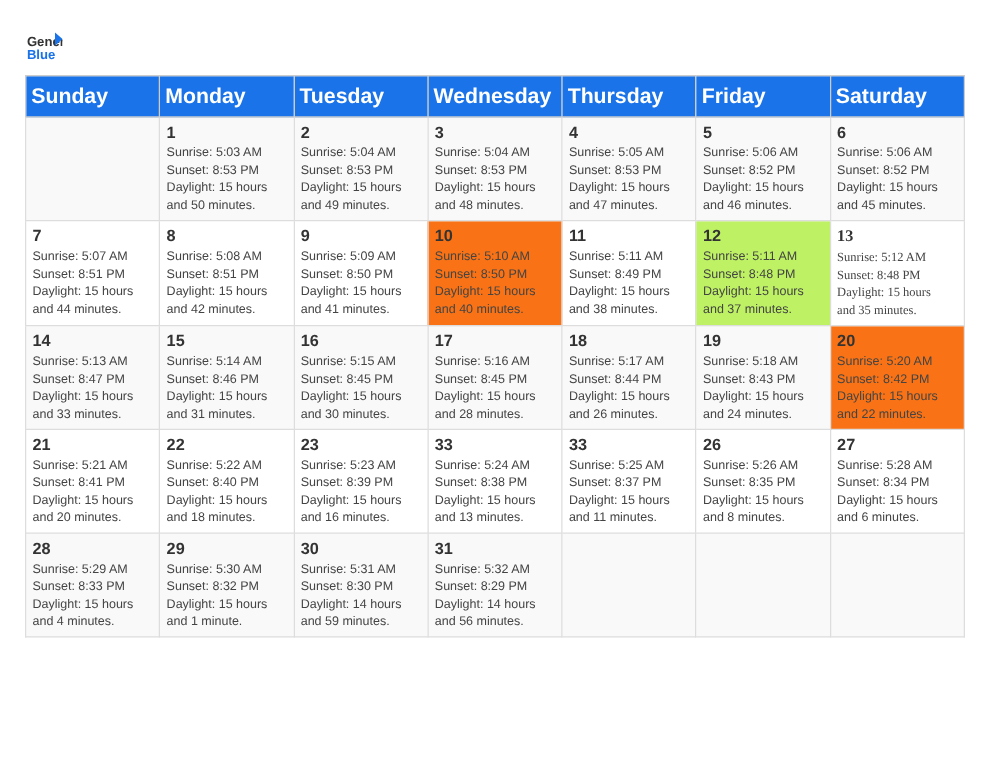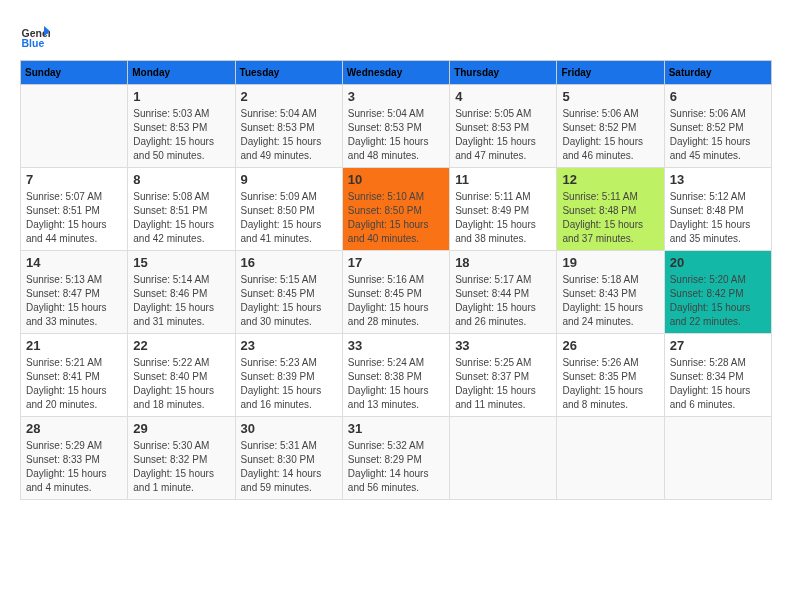--- a/index.html
+++ b/index.html
@@ -38,24 +38,24 @@
       font-size: 16px;
       color: #555;
     }
     table {
       width: 100%;
       border-collapse: collapse;
       font-size: 11px;
     }
     th {
       background-color: #1a73e8;
-      color: #000000;
+      color: #ffffff;
       padding: 6px 4px;
       text-align: left;
-      font-size: 10px;
+      font-size: 17px;
       font-weight: bold;
       border: 1px solid #ccc;
     }
     td {
       border: 1px solid #ddd;
       padding: 4px 5px;
       vertical-align: top;
       width: calc(100% / 7);
       height: 80px;
     }
@@ -156,21 +156,21 @@
           <div class="day-info">Sunrise: 5:10 AM<br>Sunset: 8:50 PM<br>Daylight: 15 hours<br>and 40 minutes.</div>
         </td>
         <td style="background-color: rgb(255, 255, 255);">
           <span class="day-number">11</span>
           <div class="day-info">Sunrise: 5:11 AM<br>Sunset: 8:49 PM<br>Daylight: 15 hours<br>and 38 minutes.</div>
         </td>
         <td style="background-color: #bef264;">
           <span class="day-number">12</span>
           <div class="day-info">Sunrise: 5:11 AM<br>Sunset: 8:48 PM<br>Daylight: 15 hours<br>and 37 minutes.</div>
         </td>
-        <td style="background-color: rgb(255, 255, 255);">
+        <td style="background-color: rgb(255, 255, 255); font-family: Liberation Serif, serif;">
           <span class="day-number">13</span>
           <div class="day-info">Sunrise: 5:12 AM<br>Sunset: 8:48 PM<br>Daylight: 15 hours<br>and 35 minutes.</div>
         </td>
       </tr>
       <tr>
         <td style="background-color: rgb(249, 249, 249);">
           <span class="day-number">14</span>
           <div class="day-info">Sunrise: 5:13 AM<br>Sunset: 8:47 PM<br>Daylight: 15 hours<br>and 33 minutes.</div>
         </td>
         <td style="background-color: rgb(249, 249, 249);">
@@ -186,21 +186,21 @@
           <div class="day-info">Sunrise: 5:16 AM<br>Sunset: 8:45 PM<br>Daylight: 15 hours<br>and 28 minutes.</div>
         </td>
         <td style="background-color: rgb(249, 249, 249);">
           <span class="day-number">18</span>
           <div class="day-info">Sunrise: 5:17 AM<br>Sunset: 8:44 PM<br>Daylight: 15 hours<br>and 26 minutes.</div>
         </td>
         <td style="background-color: rgb(249, 249, 249);">
           <span class="day-number">19</span>
           <div class="day-info">Sunrise: 5:18 AM<br>Sunset: 8:43 PM<br>Daylight: 15 hours<br>and 24 minutes.</div>
         </td>
-        <td style="background-color: #14b8a6;">
+        <td style="background-color: #f97316;">
           <span class="day-number">20</span>
           <div class="day-info">Sunrise: 5:20 AM<br>Sunset: 8:42 PM<br>Daylight: 15 hours<br>and 22 minutes.</div>
         </td>
       </tr>
       <tr>
         <td style="background-color: rgb(255, 255, 255);">
           <span class="day-number">21</span>
           <div class="day-info">Sunrise: 5:21 AM<br>Sunset: 8:41 PM<br>Daylight: 15 hours<br>and 20 minutes.</div>
         </td>
         <td style="background-color: rgb(255, 255, 255);">

